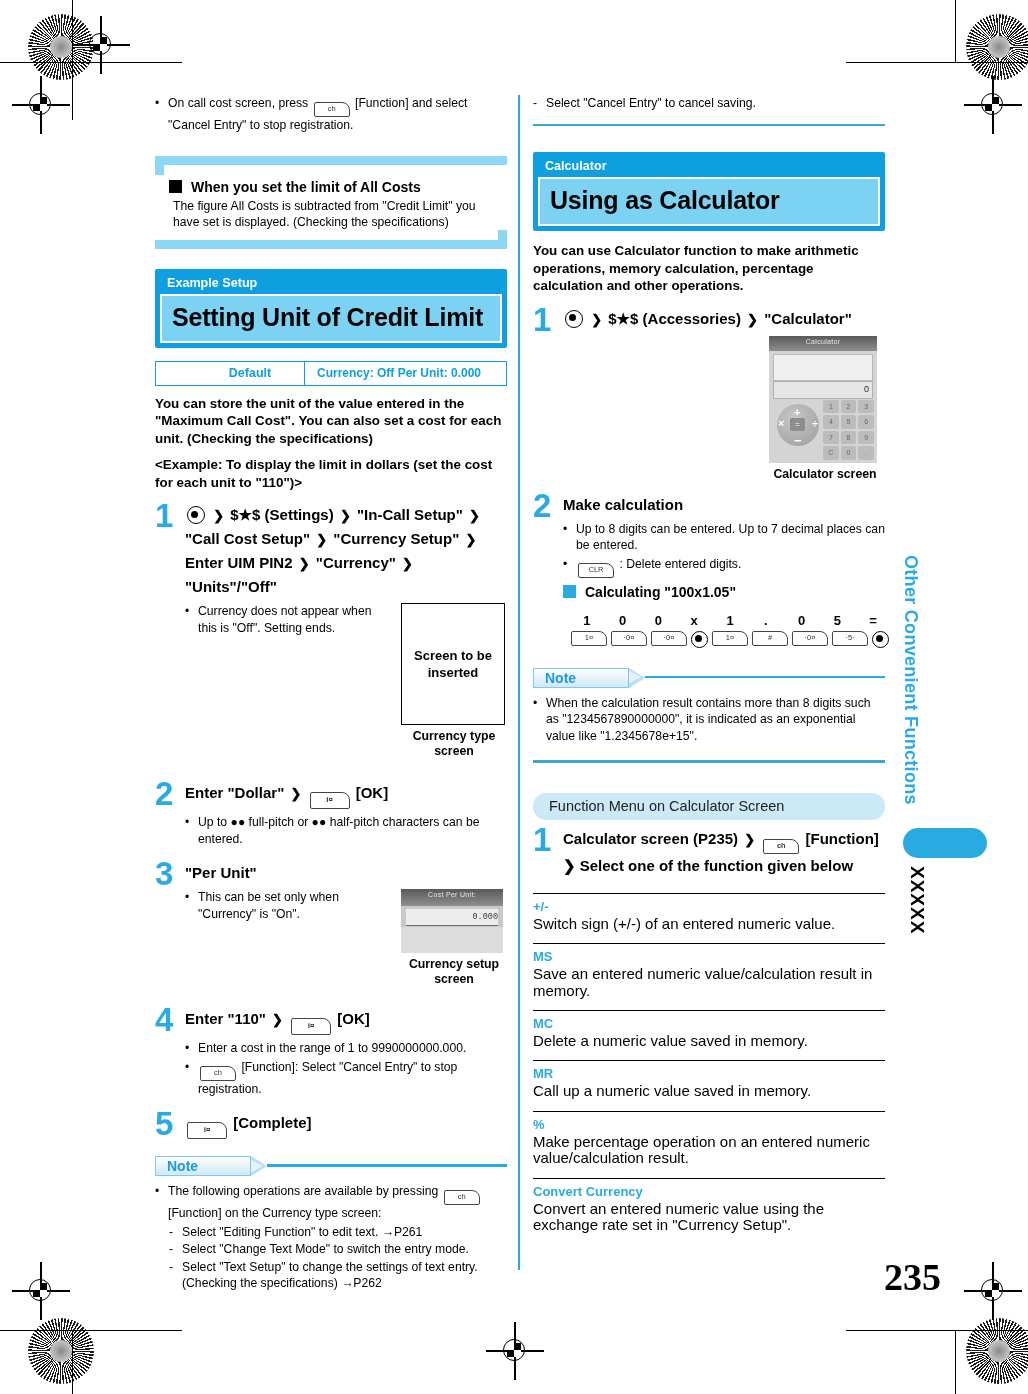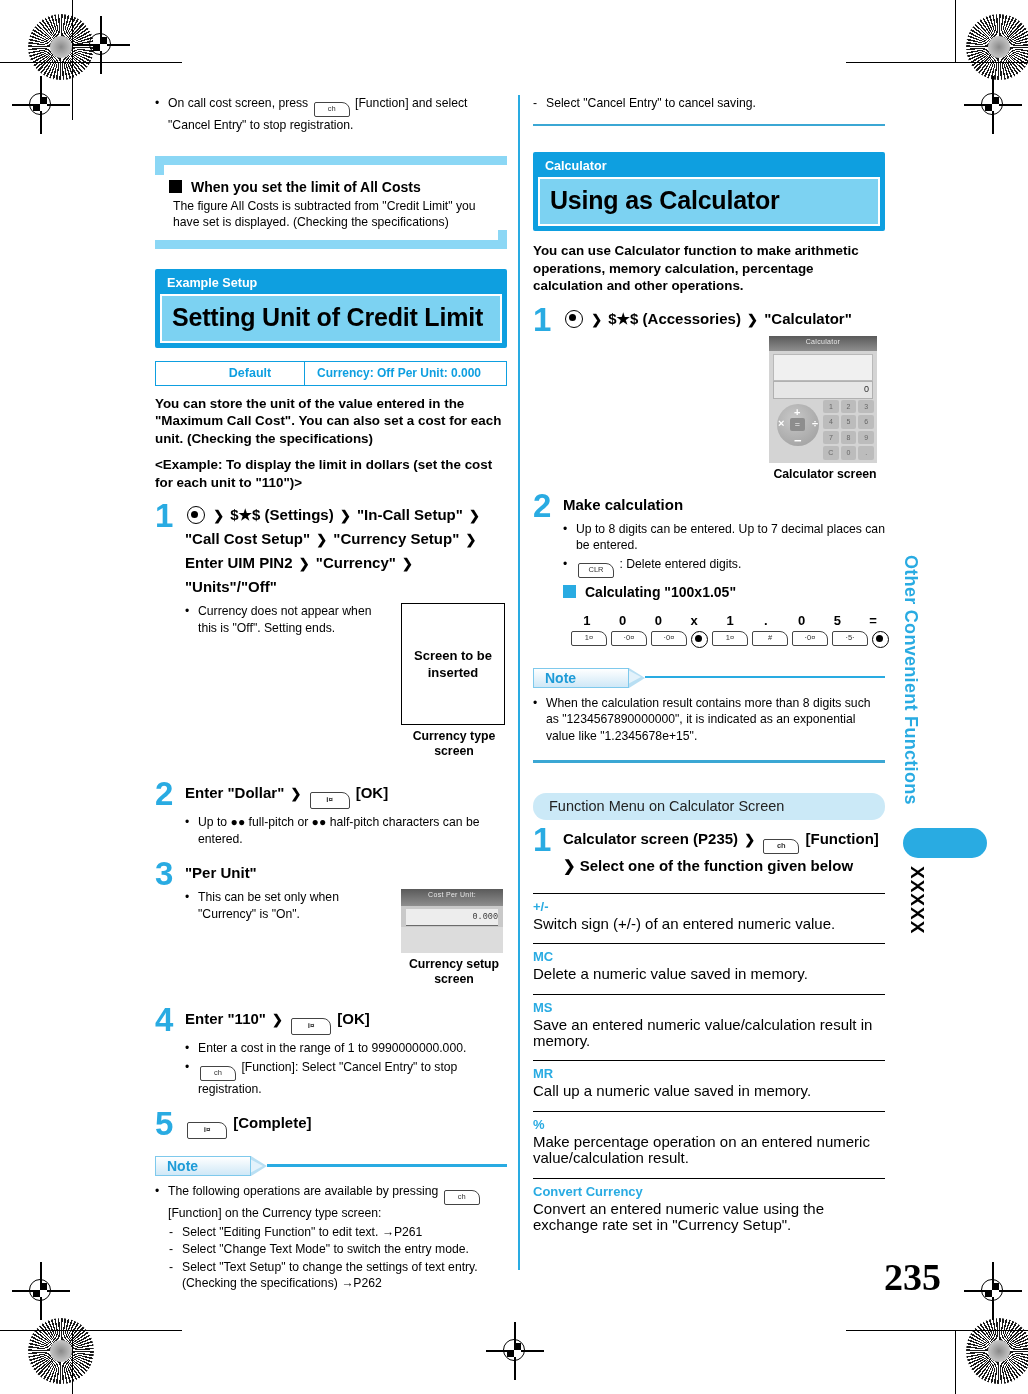--- a/index.html
+++ b/index.html
@@ -546,26 +546,26 @@
           <span>[Function] ❯ Select one of the function given below</span>
         </div>
       </div>
     </div>
 
     <div class="fn" style="margin-top:16px;">
       <div class="fname">+/-</div>
       <div class="fdesc">Switch sign (+/-) of an entered numeric value.</div>
     </div>
     <div class="fn">
+      <div class="fname">MS</div>
+      <div class="fdesc">Save an entered numeric value/calculation result in memory.</div>
+    </div>
+    <div class="fn">
       <div class="fname">MC</div>
       <div class="fdesc">Delete a numeric value saved in memory.</div>
-    </div>
-    <div class="fn">
-      <div class="fname">MS</div>
-      <div class="fdesc">Save an entered numeric value/calculation result in memory.</div>
     </div>
     <div class="fn">
       <div class="fname">MR</div>
       <div class="fdesc">Call up a numeric value saved in memory.</div>
     </div>
     <div class="fn">
       <div class="fname">%</div>
       <div class="fdesc">Make percentage operation on an entered numeric value/calculation result.</div>
     </div>
     <div class="fn">

